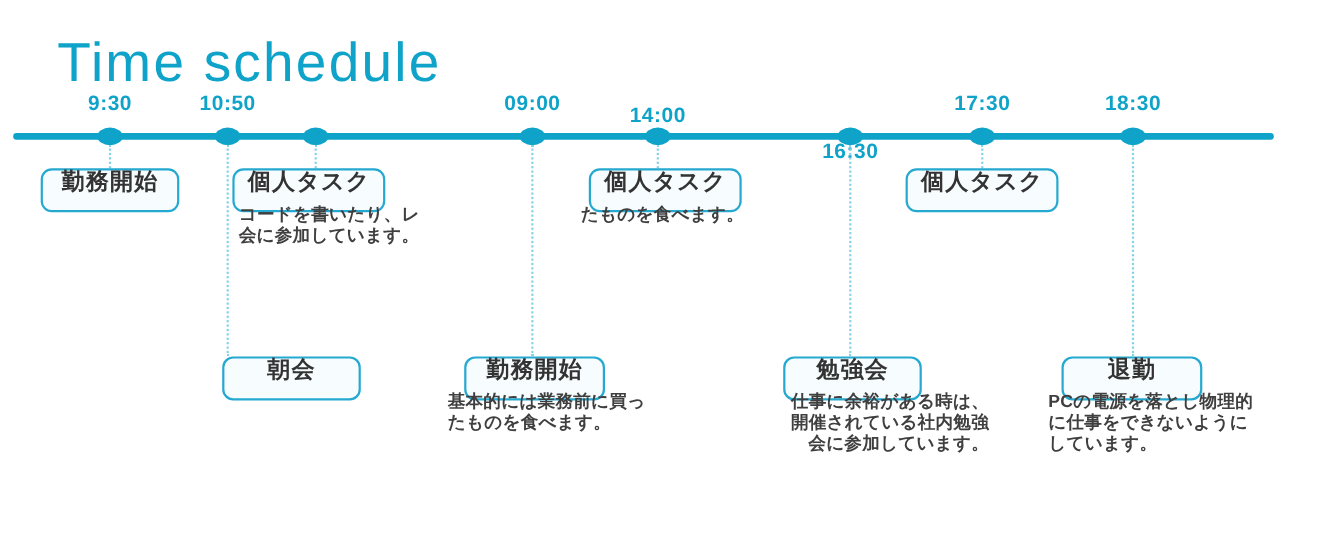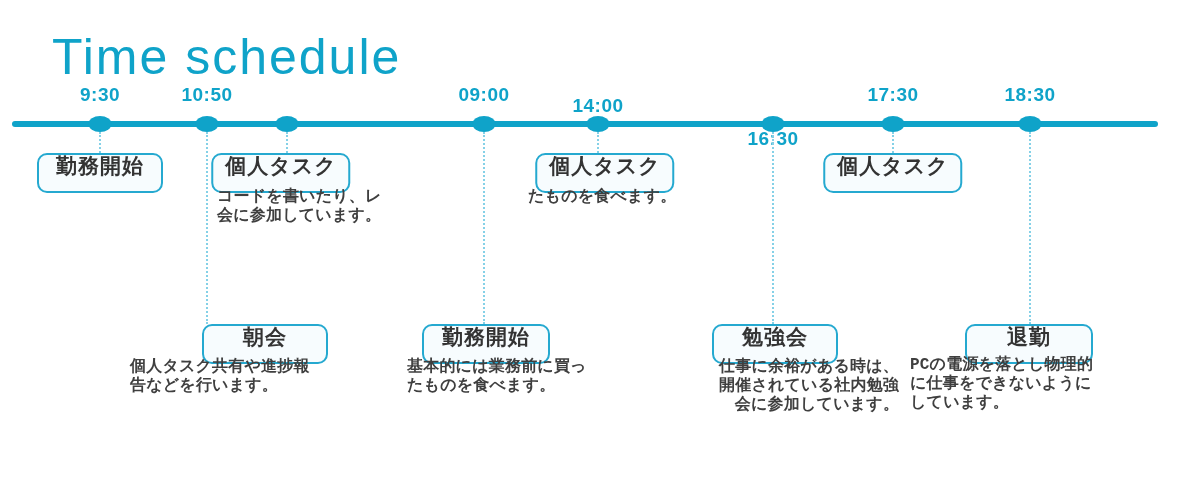--- a/index.html
+++ b/index.html
@@ -56,22 +56,20 @@
   <div class="box top" style="left: 100px; min-width: 126px;">
     <span class="label">勤務開始</span>
   </div>
 
   <div class="time" style="left: 207px;">10:50</div>
   <div class="dot" style="left: 207px;"></div>
   <div class="conn bottom" style="left: 207px;"></div>
   <div class="box bottom" style="left: 222px; min-width: 126px; margin-left: 43px;">
     <span class="label">朝会</span>
   </div>
-  <div class="desc bottom" style="left: 130px;">個人タスク共有や進捗報
-告などを行います。</div>
 
   <div class="dot" style="left: 287px;"></div>
   <div class="conn top" style="left: 287px;"></div>
   <div class="box top" style="left: 281px; min-width: 135px;">
     <span class="label">個人タスク</span>
   </div>
   <div class="desc top" style="left: 217px;">コードを書いたり、レ
 会に参加しています。</div>
 
   <div class="time" style="left: 484px;">09:00</div>
@@ -107,16 +105,16 @@
   <div class="box top" style="left: 893px; min-width: 127px;">
     <span class="label">個人タスク</span>
   </div>
 
   <div class="time" style="left: 1030px;">18:30</div>
   <div class="dot" style="left: 1030px;"></div>
   <div class="conn bottom" style="left: 1030px;"></div>
   <div class="box bottom" style="left: 1029px; min-width: 128px;">
     <span class="label">退勤</span>
   </div>
-  <div class="desc bottom" style="left: 910px; font-family: Liberation Mono, monospace;">PCの電源を落とし物理的
+  <div class="desc bottom" style="left: 953px;">PCの電源を落とし物理的
 に仕事をできないように
 しています。</div>
 </div>
 
 </body></html>

